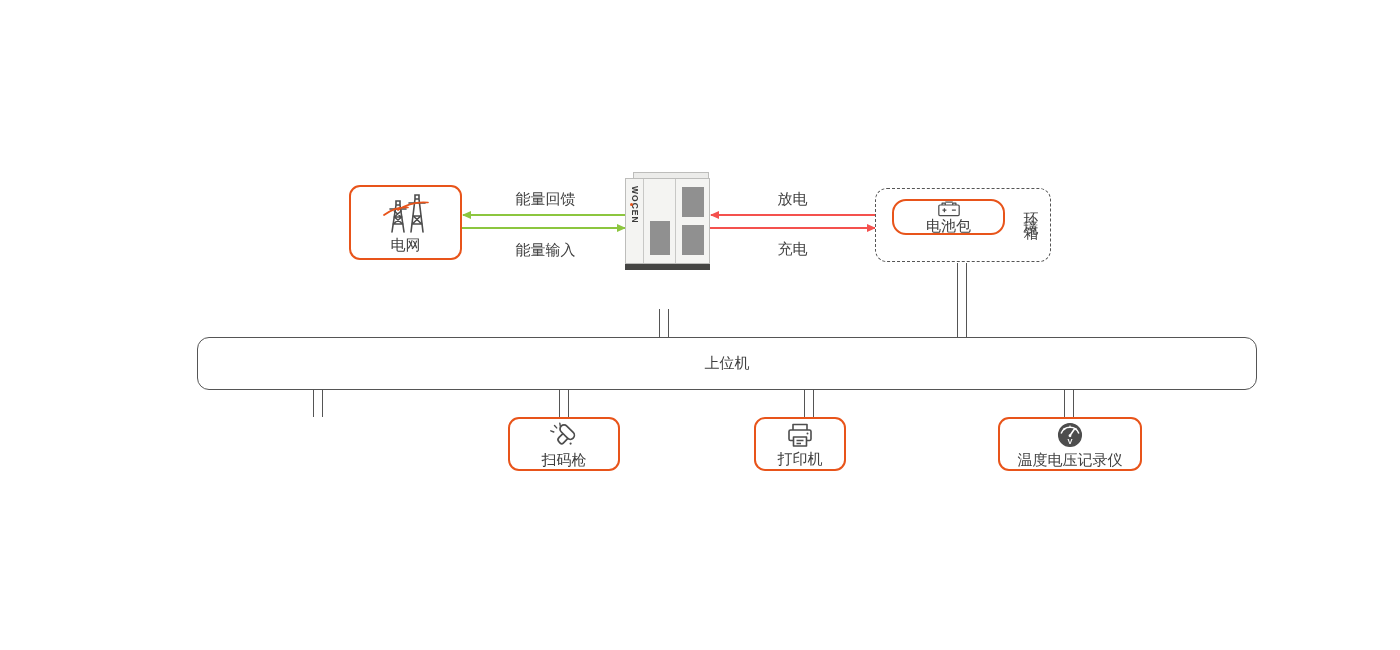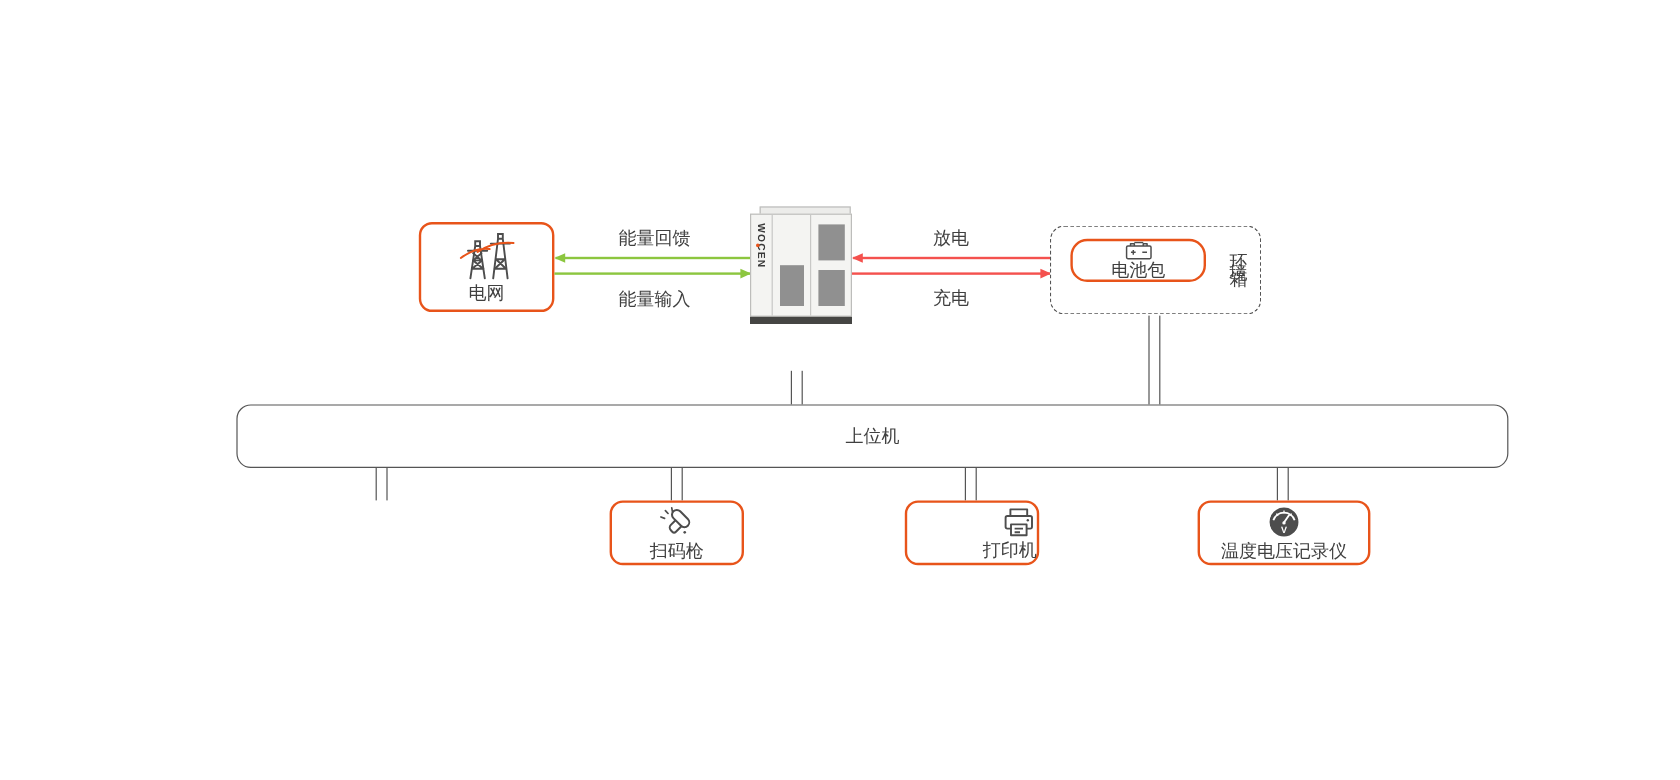--- a/index.html
+++ b/index.html
@@ -143,21 +143,21 @@
         <path d="M13.5 13 v5.5 a3.2 3.2 0 0 0 3.2 3.2 h1.6 a2.2 2.2 0 0 0 2.2 -2.2 V13"></path>
       </g>
       <circle cx="22.6" cy="21.6" r="1.1" fill="#4d4d4d"></circle>
       <g stroke="#4d4d4d" stroke-width="1.4" fill="none" stroke-linecap="round">
         <path d="M6.5 3.5 l2.2 2.4 M2.8 8.8 l3 1.2 M11.8 1.2 l0.5 3"></path>
       </g>
     </svg>
     <span class="lbl">扫码枪</span>
   </div>
 
-  <div class="obox" style="left:754px;top:417px;width:112px;height:54px;align-items:flex-end;">
+  <div class="obox" style="left:754px;top:417px;width:92px;height:54px;">
     <svg class="icon" width="30" height="26" viewBox="0 0 30 26">
       <g stroke="#4d4d4d" stroke-width="1.6" fill="none" stroke-linejoin="round">
         <path d="M8 8 V2.5 h14 V8"></path>
         <rect x="4" y="8" width="22" height="10.5" rx="1.5"></rect>
         <path d="M8.5 15 h13 v9 h-13 z" fill="#ffffff"></path>
         <path d="M11.5 18.5 h7 M11.5 21.5 h4.5"></path>
       </g>
       <circle cx="22.5" cy="11.5" r="1" fill="#4d4d4d"></circle>
     </svg>
     <span class="lbl">打印机</span>

